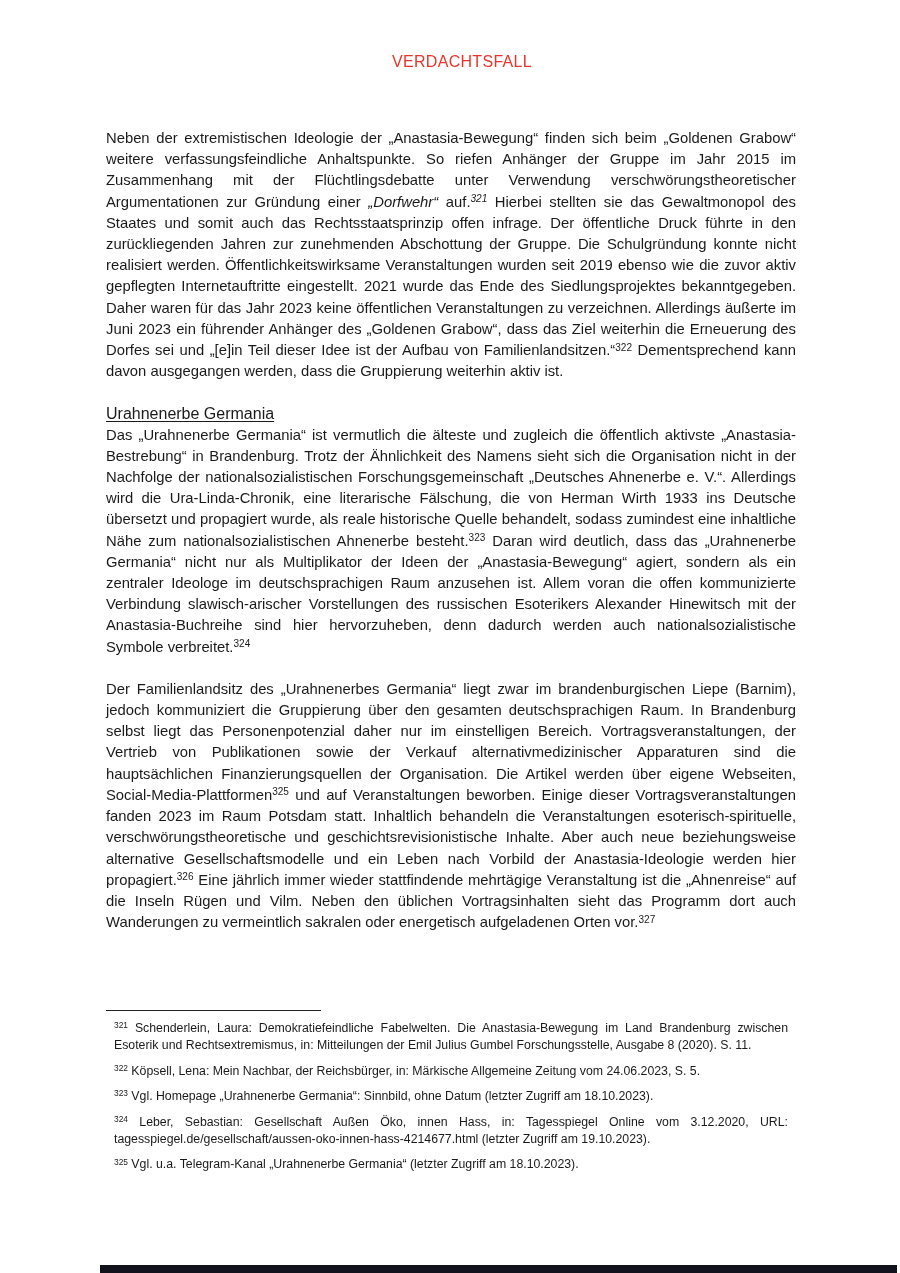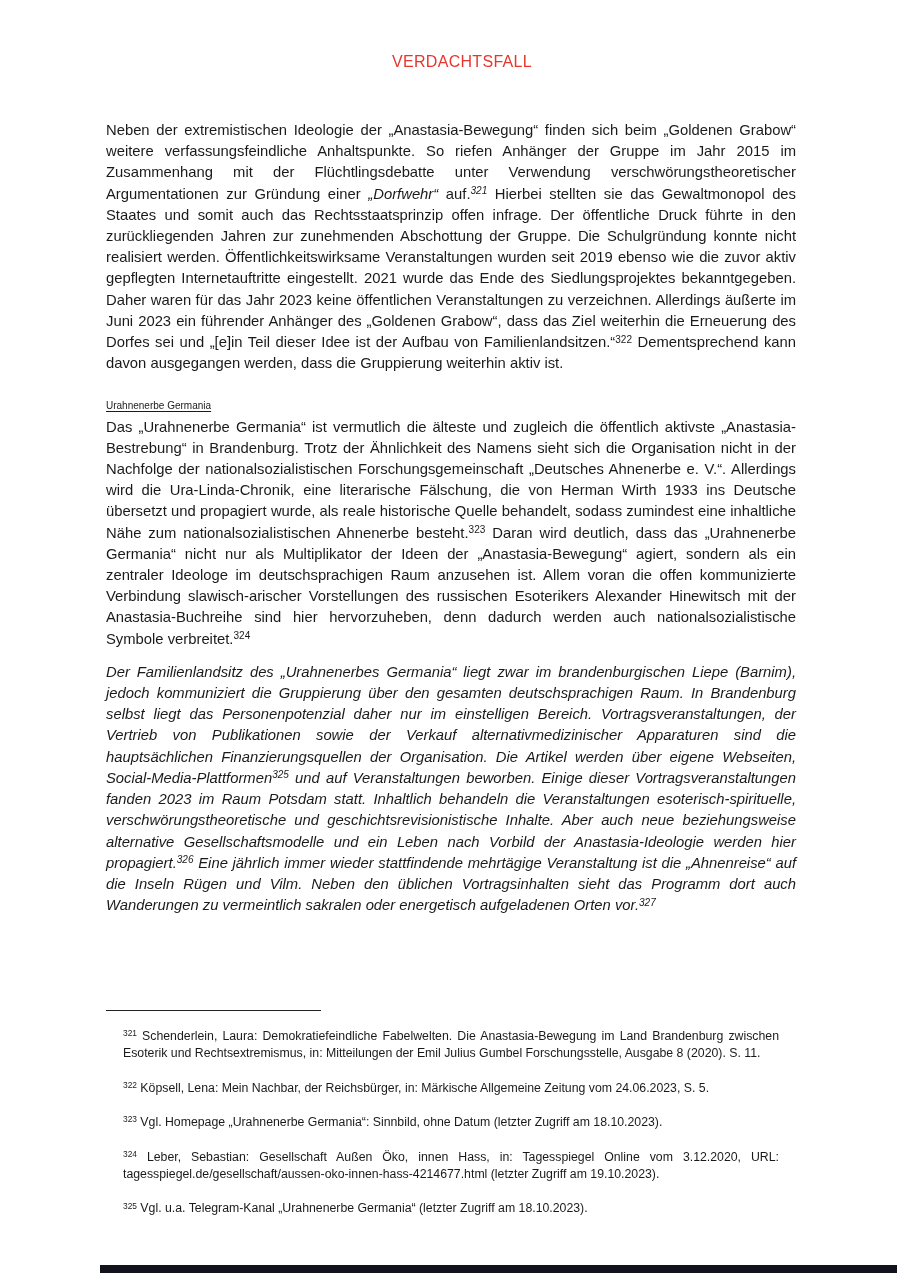--- a/index.html
+++ b/index.html
@@ -17,34 +17,34 @@
     top: 53px;
     left: 12px;
     width: 100%;
     text-align: center;
     font-size: 16px;
     letter-spacing: 0.3px;
     font-weight: 400;
   }
   .body-text {
     position: absolute;
-    top: 120px;
+    top: 128px;
     left: 106px;
     width: 690px;
     font-size: 14.8px;
     line-height: 21.2px;
     text-align: justify;
     hyphens: auto;
     -webkit-hyphens: auto;
   }
   .body-text p { margin: 0; }
-  .body-text p.gap { margin-top: 12px; font-style: italic; }
+  .body-text p.gap { margin-top: 21px; }
   .section-heading {
     margin: 21px 0 0 0;
-    font-size: 10px;
+    font-size: 16px;
     line-height: 21.2px;
     font-weight: 400;
     text-decoration: underline;
     text-underline-offset: 2px;
   }
   sup {
     font-size: 0.68em;
     line-height: 0;
     vertical-align: baseline;
     position: relative;
@@ -60,21 +60,21 @@
     text-align: justify;
     hyphens: auto;
     -webkit-hyphens: auto;
   }
   .fn-rule {
     width: 215px;
     height: 0;
     border-top: 1px solid #222222;
     margin-bottom: 9px;
   }
-  .fn { margin: 17px; }
+  .fn { margin: 8px; }
   .scan-edge {
     position: absolute;
     left: 100px;
     bottom: 0;
     width: 797px;
     height: 8px;
     background: #12121c;
   }
 </style>
 </head>

